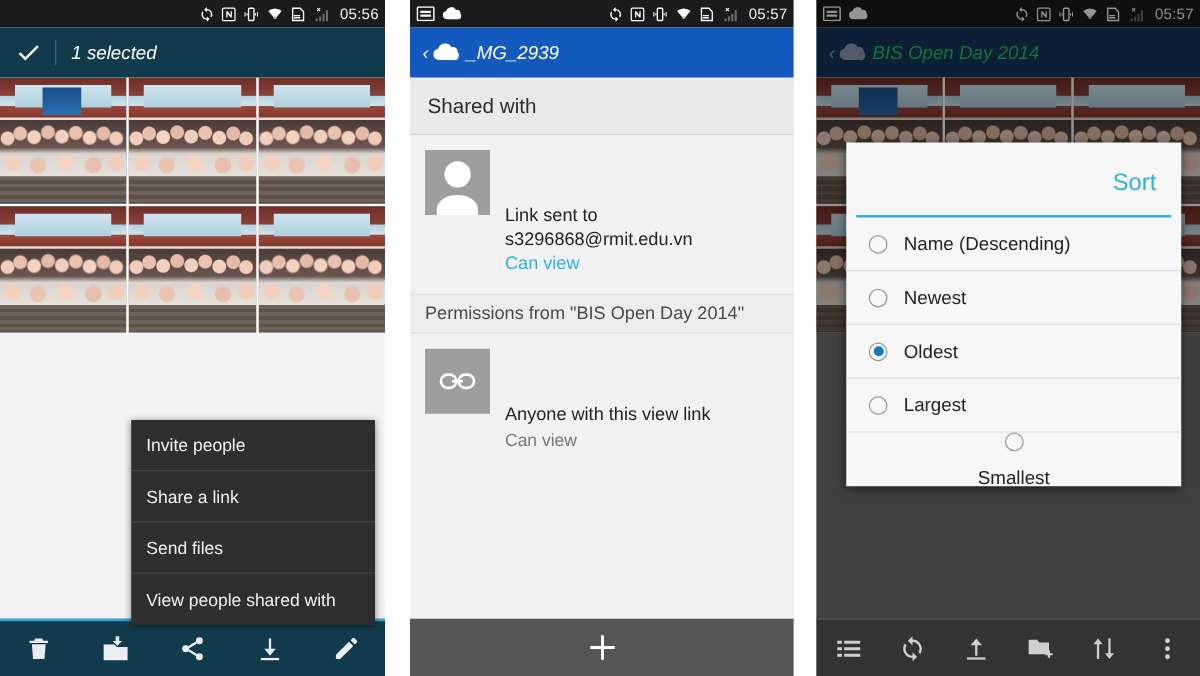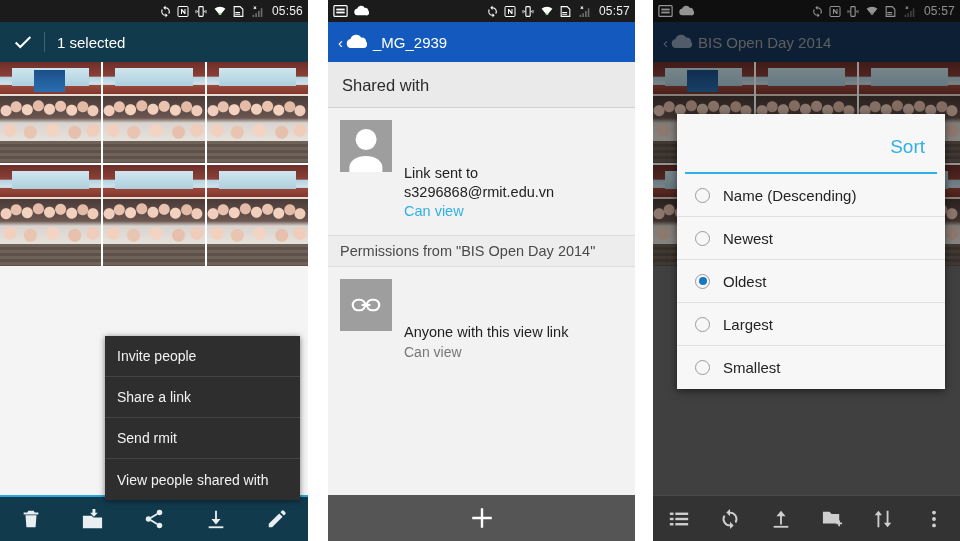--- a/index.html
+++ b/index.html
@@ -25,29 +25,29 @@
   .sb-right { margin-left: auto; display: flex; align-items: center; gap: 5px; }
   .sb-ico { display: block; }
   .sb-time {
     color: #f2f2f2; font-size: 12px; letter-spacing: .2px;
     font-family: "Liberation Sans", sans-serif; padding-left: 2px;
   }
 
   
   .actionbar {
     height: 40px; display: flex; align-items: center;
-    padding: 0 10px; position: relative;
+    padding: 0 10px; position: relative; font-style: italic;
   }
   .ab-teal { background: #123a4d; }
   .ab-blue { background: #1459bd; }
   .ab-blue-dim { background: #17365c; }
   .ab-check { width: 26px; display: flex; align-items: center; justify-content: center; }
   .ab-sep { width: 1px; height: 20px; background: #3c6378; margin: 0 12px 0 8px; }
   .ab-title { color: #ffffff; font-size: 15px; }
-  .ab-title-dim { color: #a3a3a3; }
+  .ab-title-dim { color: #22c55e; }
   .ab-back { display: flex; align-items: center; gap: 2px; margin-right: 6px; }
   .chev { color: #fff; font-size: 15px; line-height: 1; }
   .chev-dim { color: #8e9db5; }
 
   
   .grid { display: grid; grid-template-columns: repeat(3, 1fr); gap: 2px; background: #ffffff; }
   .thumb { position: relative; height: 101px; overflow: hidden; background: #8a6e5e; }
   .thumb.sel { outline: 3px solid #2ab0e8; outline-offset: -3px; z-index: 2; }
   .ph { position: absolute; inset: 0; }
   .ph .ceil   { position: absolute; left: 0; right: 0; top: 0; height: 34%;
@@ -125,21 +125,21 @@
   .fillwhite { background: #f2f2f2; flex: 1; }
   .col { display: flex; flex-direction: column; height: 100%; justify-content: flex-end; }
   .dialog {
     position: absolute; left: 24px; top: 114px; width: 268px;
     background: #f7f7f7; box-shadow: 0 2px 8px rgba(0,0,0,.55); z-index: 15; text-align: right;
   }
   .dlg-title { padding: 22px 20px 14px; font-size: 19px; color: #2fb0e8; }
   .dlg-rule { height: 2px; background: #2fb0e8; margin: 0 8px; }
   .dlg-opt { display: flex; align-items: center; gap: 13px; height: 43px; padding: 0 18px;
              border-bottom: 1px solid #e0e0e0; font-size: 15px; color: #232323; }
-  .dlg-opt:last-child { border-bottom: none; }
+  .dlg-opt:last-child { border-bottom: none; flex-direction: column; }
   .radio { width: 15px; height: 15px; border-radius: 50%; border: 1.6px solid #9b9b9b; flex: 0 0 15px;
            position: relative; background: #f7f7f7; }
   .radio.on { border-color: #9b9b9b; }
   .radio.on::after { content: ""; position: absolute; left: 50%; top: 50%; width: 8px; height: 8px;
                      transform: translate(-50%,-50%); border-radius: 50%; background: #1678c2; }
   .dim { position: absolute; inset: 0; background: rgba(0,0,0,.42); pointer-events: none; }
   .p3bg { position: absolute; left: 0; right: 0; top: 62px; bottom: 46px; background: #6e6e6e; }
 </style>
 </head>
 <body>
@@ -242,21 +242,21 @@
             <div class="wall"></div>
             <div class="crowd"></div>
             <div class="floor"></div>
           </div>
       </div>
     </div>
 
     <div class="ctxmenu">
       <div class="ctx-item">Invite people</div>
       <div class="ctx-item">Share a link</div>
-      <div class="ctx-item">Send rmit</div>
+      <div class="ctx-item">Send files</div>
       <div class="ctx-item">View people shared with</div>
     </div>
 
     <div class="bottombar bb-teal">
       <div class="bb-btn">
         <svg width="22" height="22" viewBox="0 0 24 24">
             <path fill="#e9eef0" d="M9 3h6l1 2h4v2H4V5h4zM6 8h12l-1 13H7z"></path>
           </svg>
       </div>
       <div class="bb-btn">

